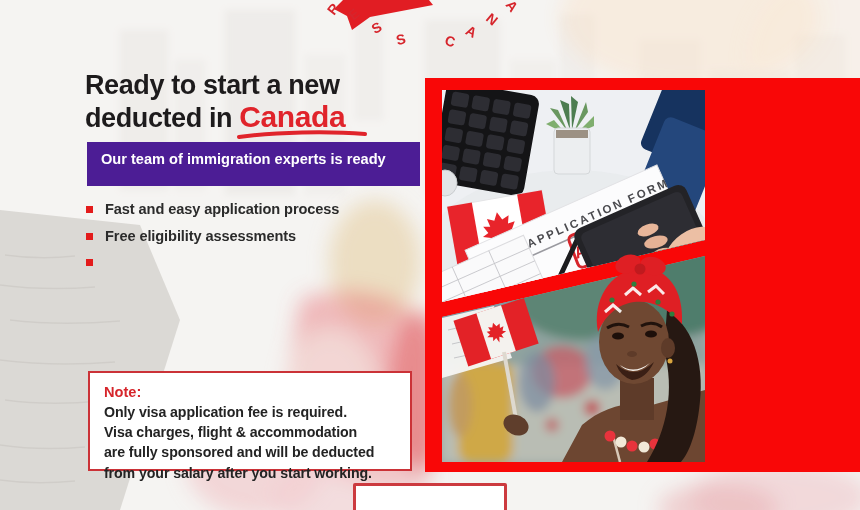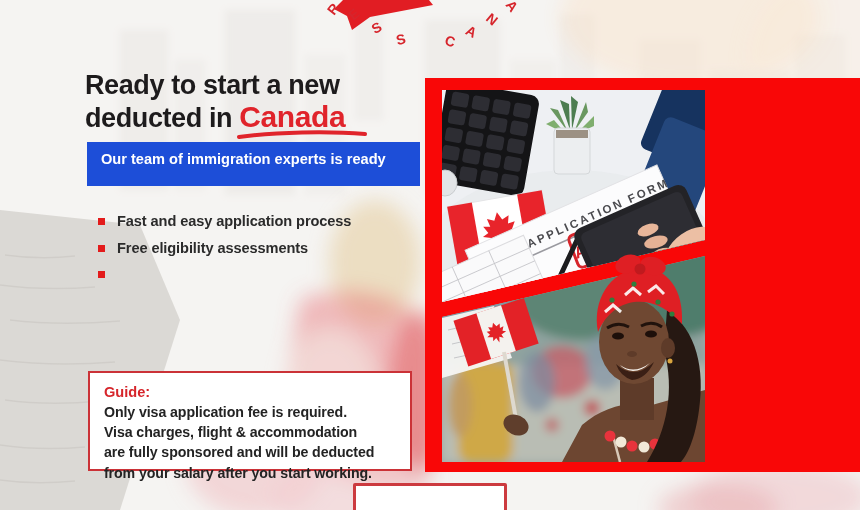--- a/index.html
+++ b/index.html
@@ -6,24 +6,24 @@
   .page{position:relative;width:860px;height:510px;overflow:hidden;background:#f4f3f1;
         font-family:"Liberation Sans",sans-serif;}
   .layer{position:absolute;left:0;top:0;}
 
   
   .headline{position:absolute;left:85px;top:70px;width:345px;color:#1d1b1c;
             font-weight:bold;font-size:27px;line-height:31px;letter-spacing:-0.4px;}
   .headline .hl{position:relative;display:inline-block;color:#e0242b;font-size:30px;}
   .headline .hl svg{position:absolute;left:-3px;bottom:-9px;}
 
-  .banner{position:absolute;left:87px;top:142px;width:305px;height:30px;background:#1d4ed8;
+  .banner{position:absolute;left:87px;top:142px;width:305px;height:30px;background:#4c1d95;
           color:#fff;font-weight:bold;font-size:14.6px;line-height:20px;padding:7px 14px;}
 
-  .benefits{position:absolute;left:86px;top:196px;width:292px;list-style:none;margin:12px;padding:0;}
+  .benefits{position:absolute;left:86px;top:196px;width:292px;list-style:none;margin:0;padding:0;}
   .benefits li{position:relative;padding-left:19px;font-weight:bold;color:#2b2b2b;
                font-size:14.6px;line-height:26.7px;letter-spacing:-0.1px;}
   .benefits .sq{position:absolute;left:0;top:10px;width:7px;height:7px;background:#e31b1b;}
 
   .note{position:absolute;left:88px;top:371px;width:292px;height:78px;background:#fff;
         border:2px solid #cb3237;padding:9px 14px;}
   .note .lbl{color:#d6252b;font-weight:bold;font-size:14.6px;line-height:20px;}
   .note .ln{color:#232323;font-weight:bold;font-size:14.2px;line-height:20.2px;letter-spacing:-0.1px;}
 
   .cta{position:absolute;left:353px;top:483px;width:154px;height:42px;background:#fff;
@@ -120,21 +120,21 @@
     <div>Our team of immigration experts is ready</div>
   </div>
 
   <ul class="benefits">
     <li><span class="sq"></span><span>Fast and easy application process</span></li>
     <li><span class="sq"></span><span>Free eligibility assessments</span></li>
     <li><span class="sq"></span></li>
   </ul>
 
   <div class="note">
-    <div class="lbl">Guide:</div>
+    <div class="lbl">Note:</div>
     <div class="ln">Only visa application fee is required.</div>
     <div class="ln">Visa charges, flight &amp; accommodation</div>
     <div class="ln">are fully sponsored and will be deducted</div>
     <div class="ln">from your salary after you start working.</div>
   </div>
 
   <button class="cta"></button>
 
   <div class="panel">
 

